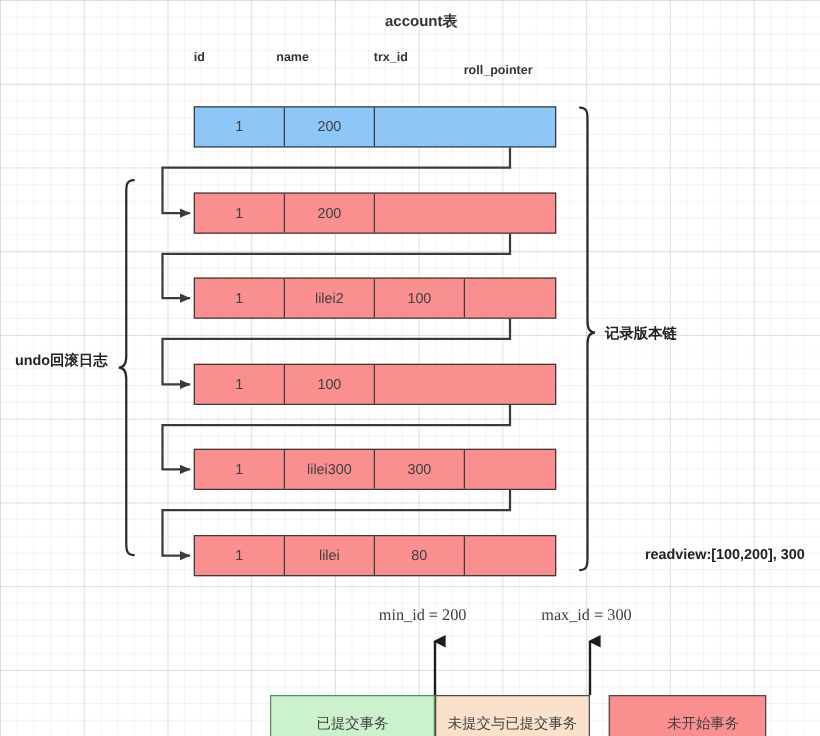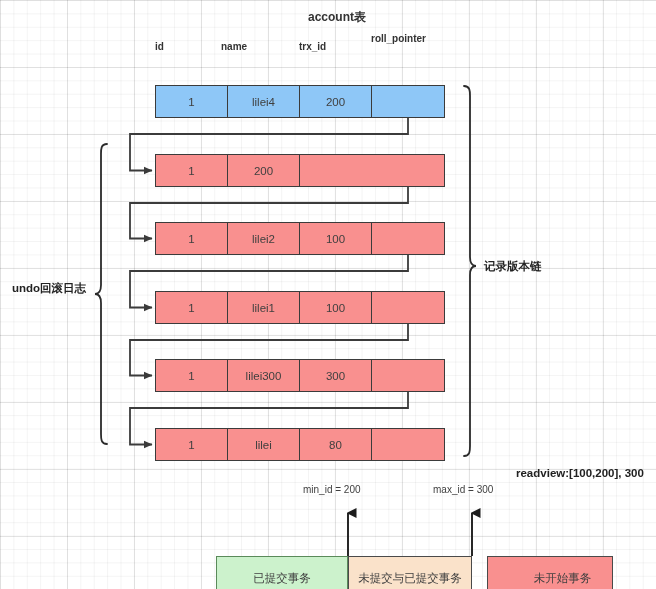--- a/index.html
+++ b/index.html
@@ -45,57 +45,55 @@
   svg.overlay{position:absolute;left:0;top:0;width:656px;height:589px;overflow:visible;}
   .legend{
     position:absolute;height:44px;
     border:1.6px solid #4a4a4a;
     box-sizing:border-box;
     display:flex;align-items:center;justify-content:center;
     font-size:11.5px;color:#3f3f3f;
   }
   .note{font-size:11.5px;font-weight:bold;color:#222;}
   .brace-lbl{font-size:11.5px;font-weight:bold;color:#222;}
-  .axis-lbl{font-size:10px;color:#3f3f3f;}
+  .axis-lbl{font-size:13px;color:#3f3f3f;font-family:Liberation Serif, serif;}
 </style>
 </head>
 <body>
 
 <div id="canvas">
 
   <div class="lbl title" style="left:264px;top:9px;margin-left:44px;">account表</div>
 
   <div class="lbl colhdr" style="left:155px;top:41px;width:72px;">id</div>
   <div class="lbl colhdr" style="left:221px;top:41px;width:72px;">name</div>
   <div class="lbl colhdr" style="left:299px;top:41px;width:72px;">trx_id</div>
-  <div class="lbl colhdr" style="left:371px;top:33px;width:74px;">roll_pointer</div>
+  <div class="lbl colhdr" style="left:371px;top:51px;width:74px;">roll_pointer</div>
 
   <div class="rec blue" style="left:155px;top:85px;width:290px;">
     <div class="cell">1</div>
-    <div class="cell">lilei4</div>
     <div class="cell">200</div>
     <div class="cell"></div>
   </div>
 
   <div class="rec red" style="left:155px;top:154px;width:290px;">
     <div class="cell">1</div>
     <div class="cell">200</div>
     <div class="cell"></div>
   </div>
 
   <div class="rec red" style="left:155px;top:222px;width:290px;">
     <div class="cell">1</div>
     <div class="cell">lilei2</div>
     <div class="cell">100</div>
     <div class="cell"></div>
   </div>
 
   <div class="rec red" style="left:155px;top:291px;width:290px;">
     <div class="cell">1</div>
-    <div class="cell">lilei1</div>
     <div class="cell">100</div>
     <div class="cell"></div>
   </div>
 
   <div class="rec red" style="left:155px;top:359px;width:290px;">
     <div class="cell">1</div>
     <div class="cell">lilei300</div>
     <div class="cell">300</div>
     <div class="cell"></div>
   </div>
@@ -138,21 +136,21 @@
 
     <g stroke="#1d1d1d" stroke-width="1.9" fill="none">
       <path d="M348,556 L348,513" marker-end="url(#arwup)"></path>
       <path d="M472,556 L472,513" marker-end="url(#arwup)"></path>
     </g>
   </svg>
 
   <div class="lbl brace-lbl" style="left:12px;top:281px;">undo回滚日志</div>
   <div class="lbl brace-lbl" style="left:484px;top:259px;">记录版本链</div>
 
-  <div class="lbl note" style="left:516px;top:467px;">readview:[100,200], 300</div>
+  <div class="lbl note" style="left:516px;top:438px;">readview:[100,200], 300</div>
 
   <div class="lbl axis-lbl" style="left:303px;top:484px;">min_id = 200</div>
   <div class="lbl axis-lbl" style="left:433px;top:484px;">max_id = 300</div>
 
   <div class="legend" style="left:216px;top:556px;width:132px;background:#ccf2cc;border-color:#5a8a5a;">
     <span>已提交事务</span>
   </div>
   <div class="legend" style="left:348px;top:556px;width:124px;background:#fae2ca;border-color:#4a4a4a;text-align:center;">
     <span>未提交与已提交事务</span>
   </div>

